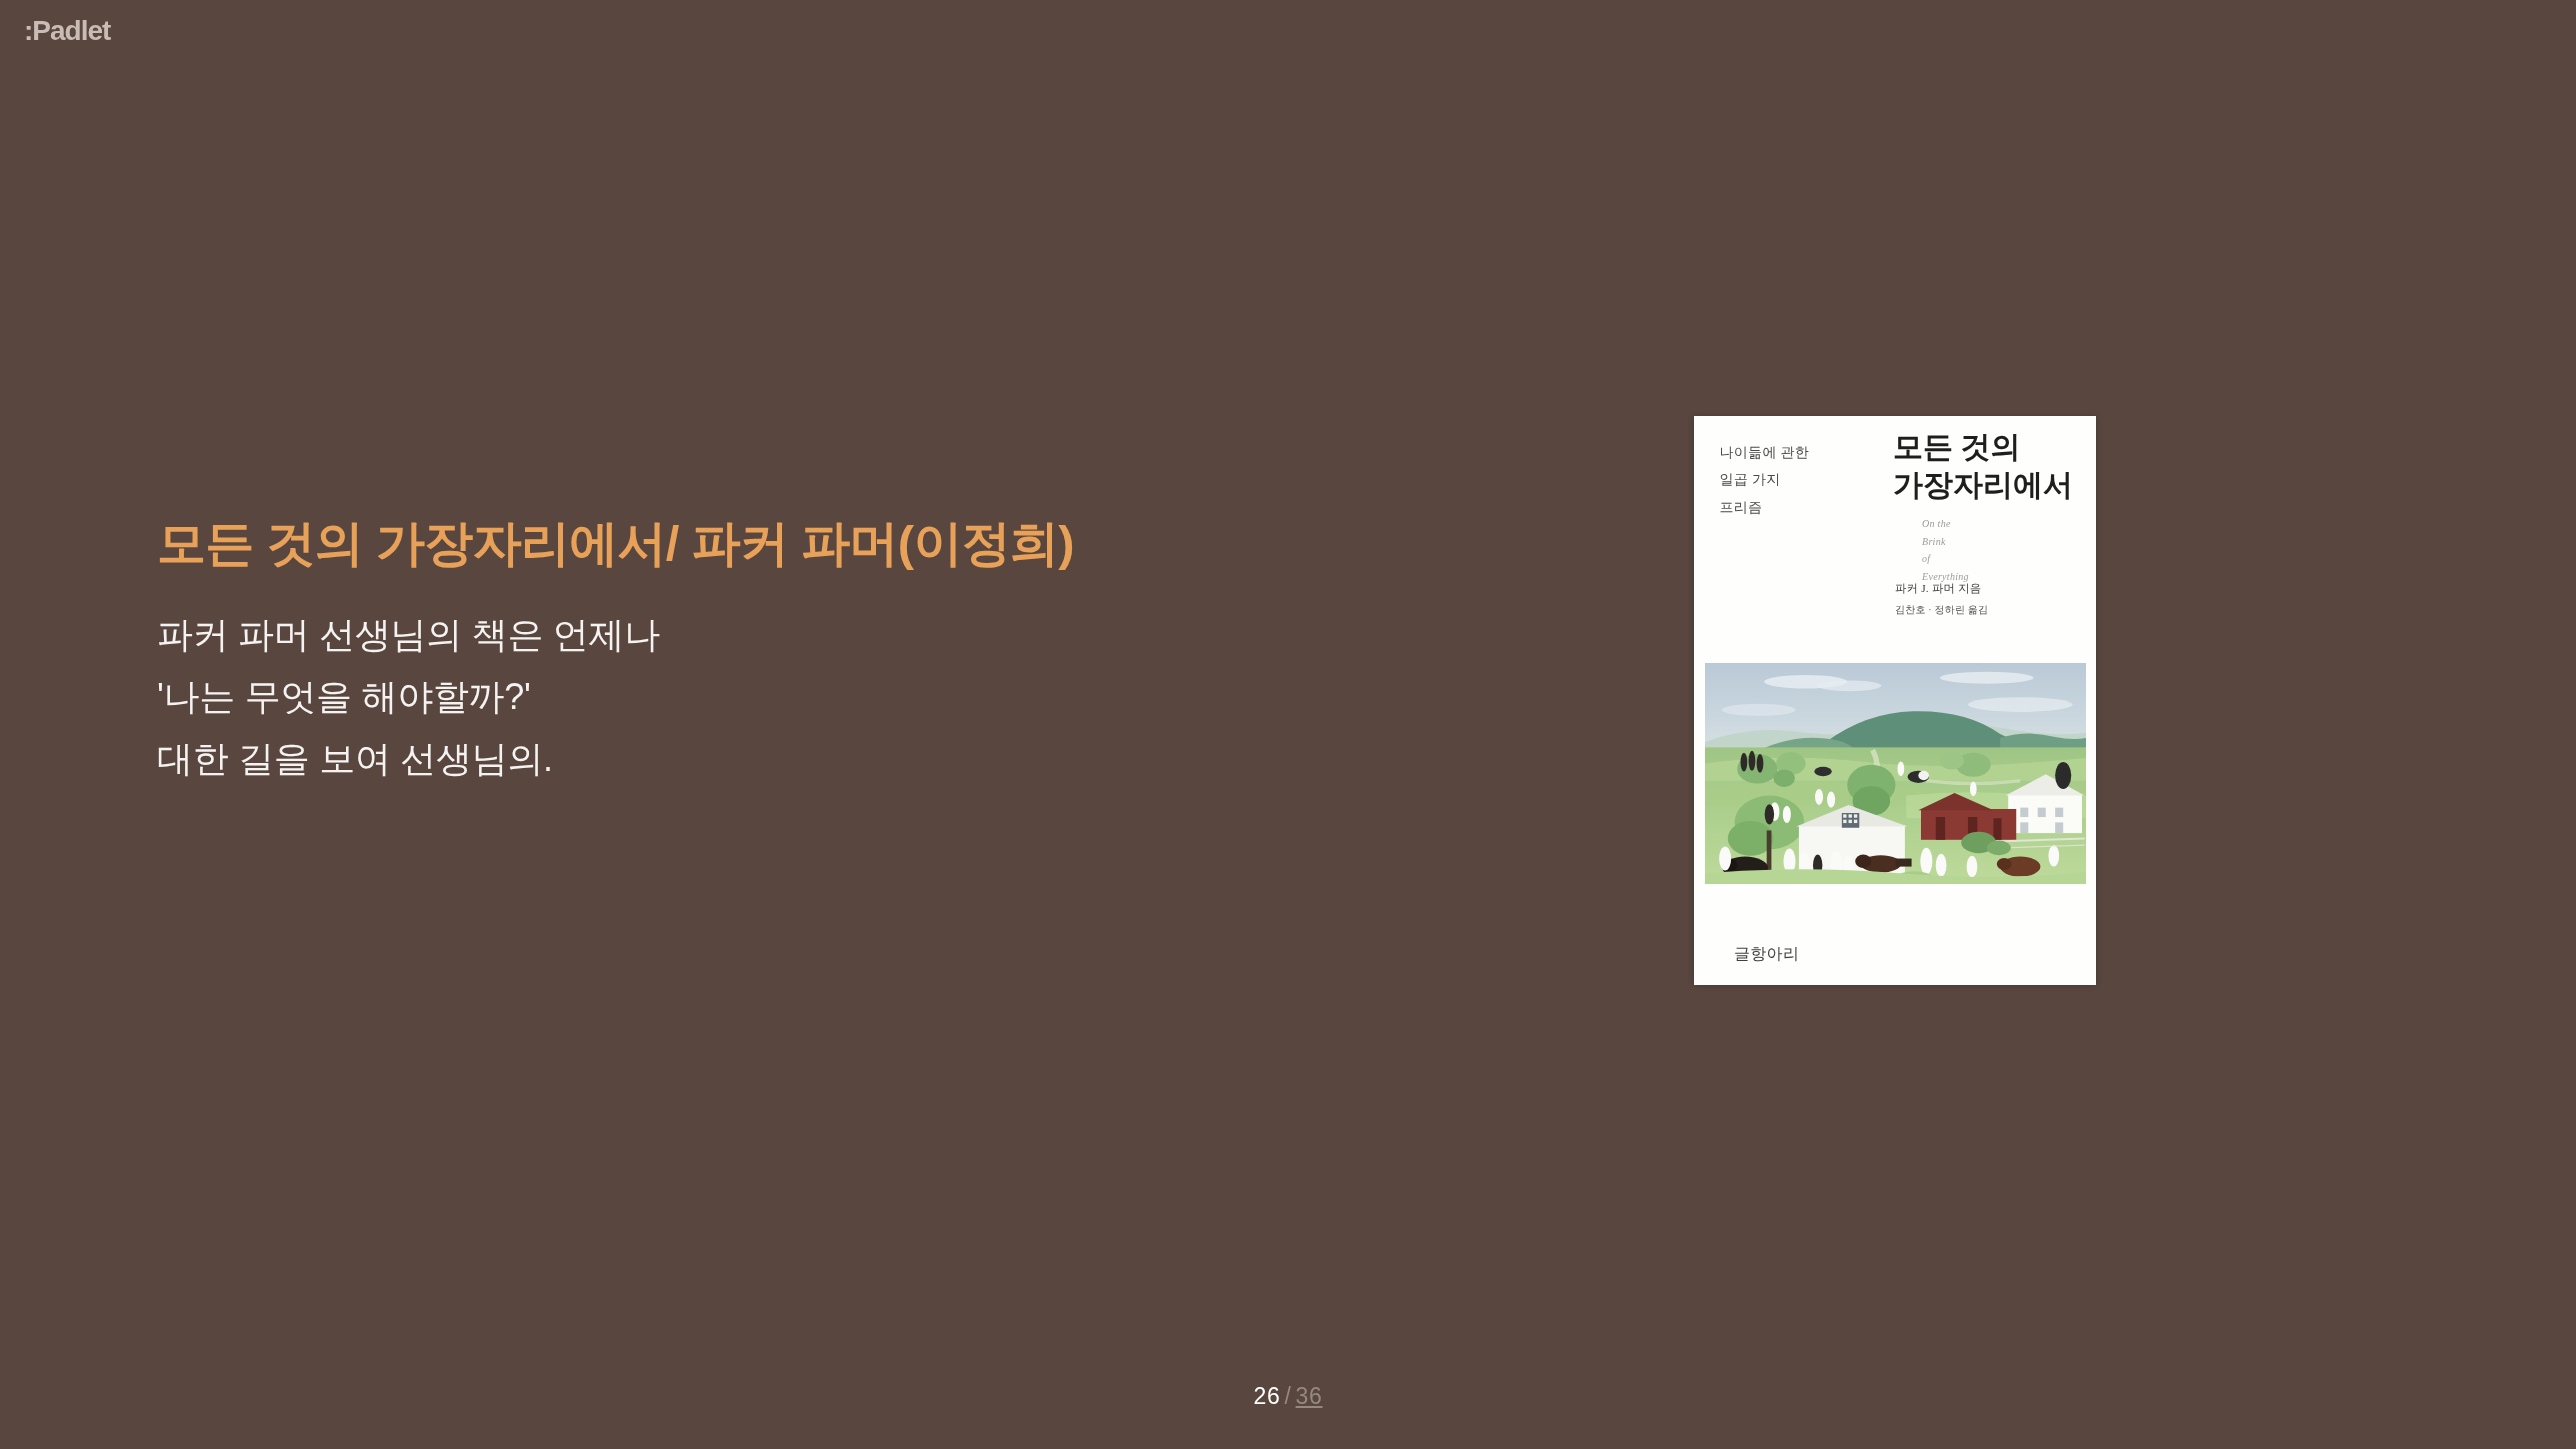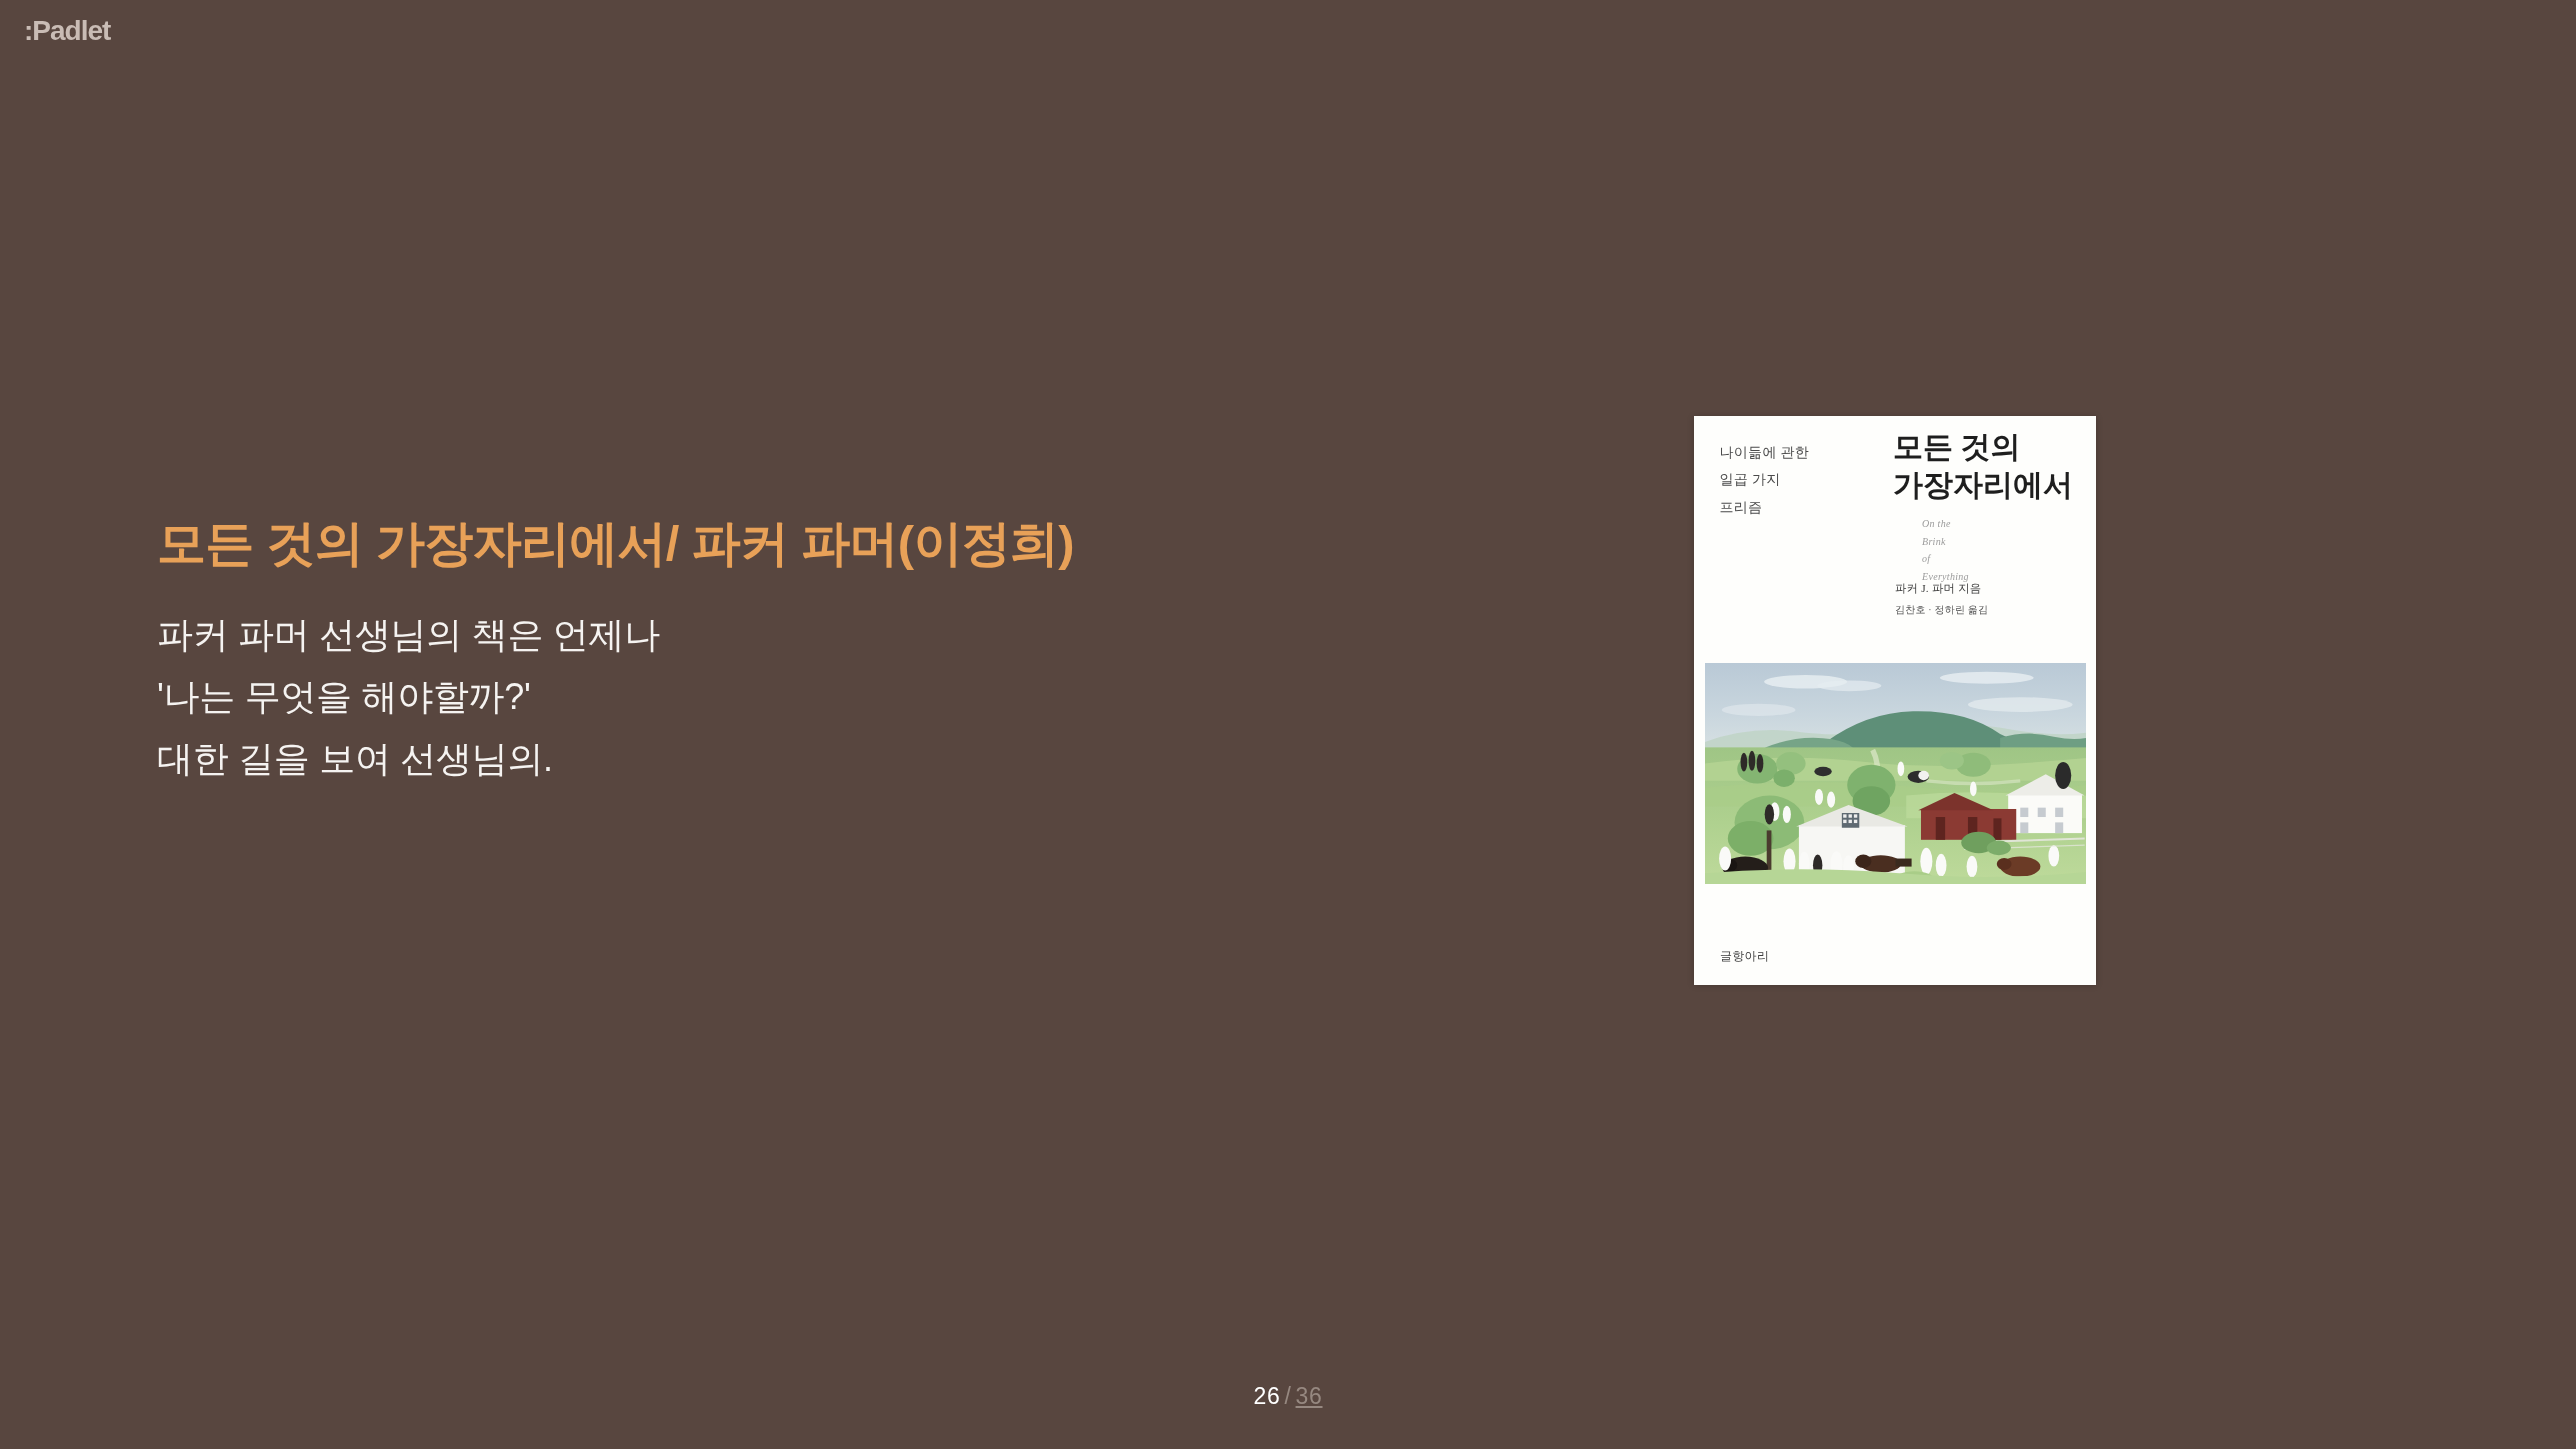--- a/index.html
+++ b/index.html
@@ -142,25 +142,25 @@
     width: 381px;
     height: 221px;
     overflow: hidden;
     background: #BFD0DC;
   }
 
   .cover-art svg { display: block; width: 100%; height: 100%; }
 
   .cover-publisher {
     position: absolute;
-    left: 26px;
+    left: 40px;
     bottom: 20px;
     color: #3D3D3D;
     font-family: "Liberation Serif", "DejaVu Serif", serif;
-    font-size: 12px;
+    font-size: 16px;
     letter-spacing: 0.3px;
   }
 
   
   .page-counter {
     position: absolute;
     left: 0;
     right: 0;
     bottom: 39px;
     text-align: center;

